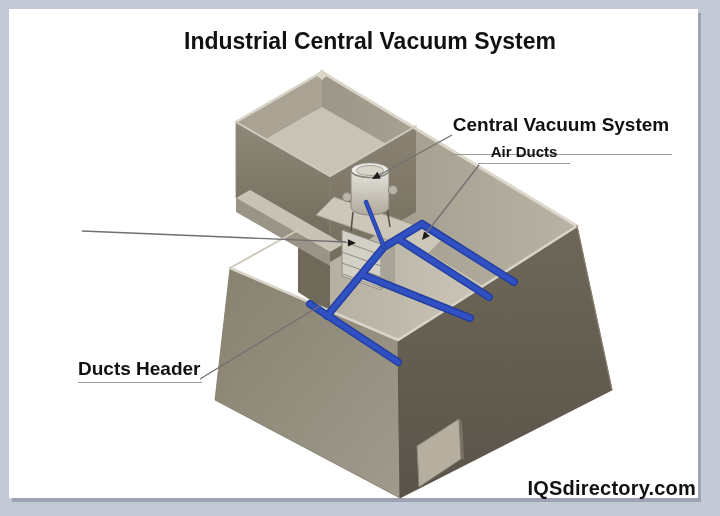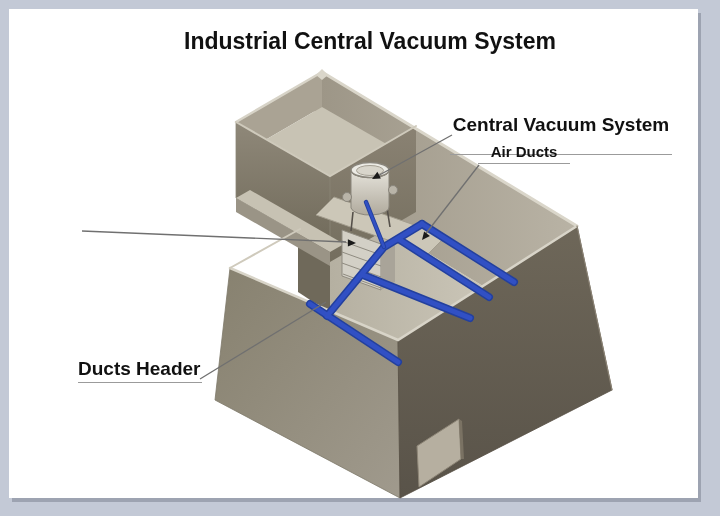--- a/index.html
+++ b/index.html
@@ -157,13 +157,14 @@
 
   <div class="lbl title">Industrial Central Vacuum System</div>
 
   <div class="lbl cvs">Central Vacuum System</div>
 
   <div class="lbl air">Air Ducts</div>
 
 
   <div class="lbl dh">Ducts Header</div>
 
+  <div class="lbl iqs">IQSdirectory.com</div>
 </div>
 
 </body></html>

